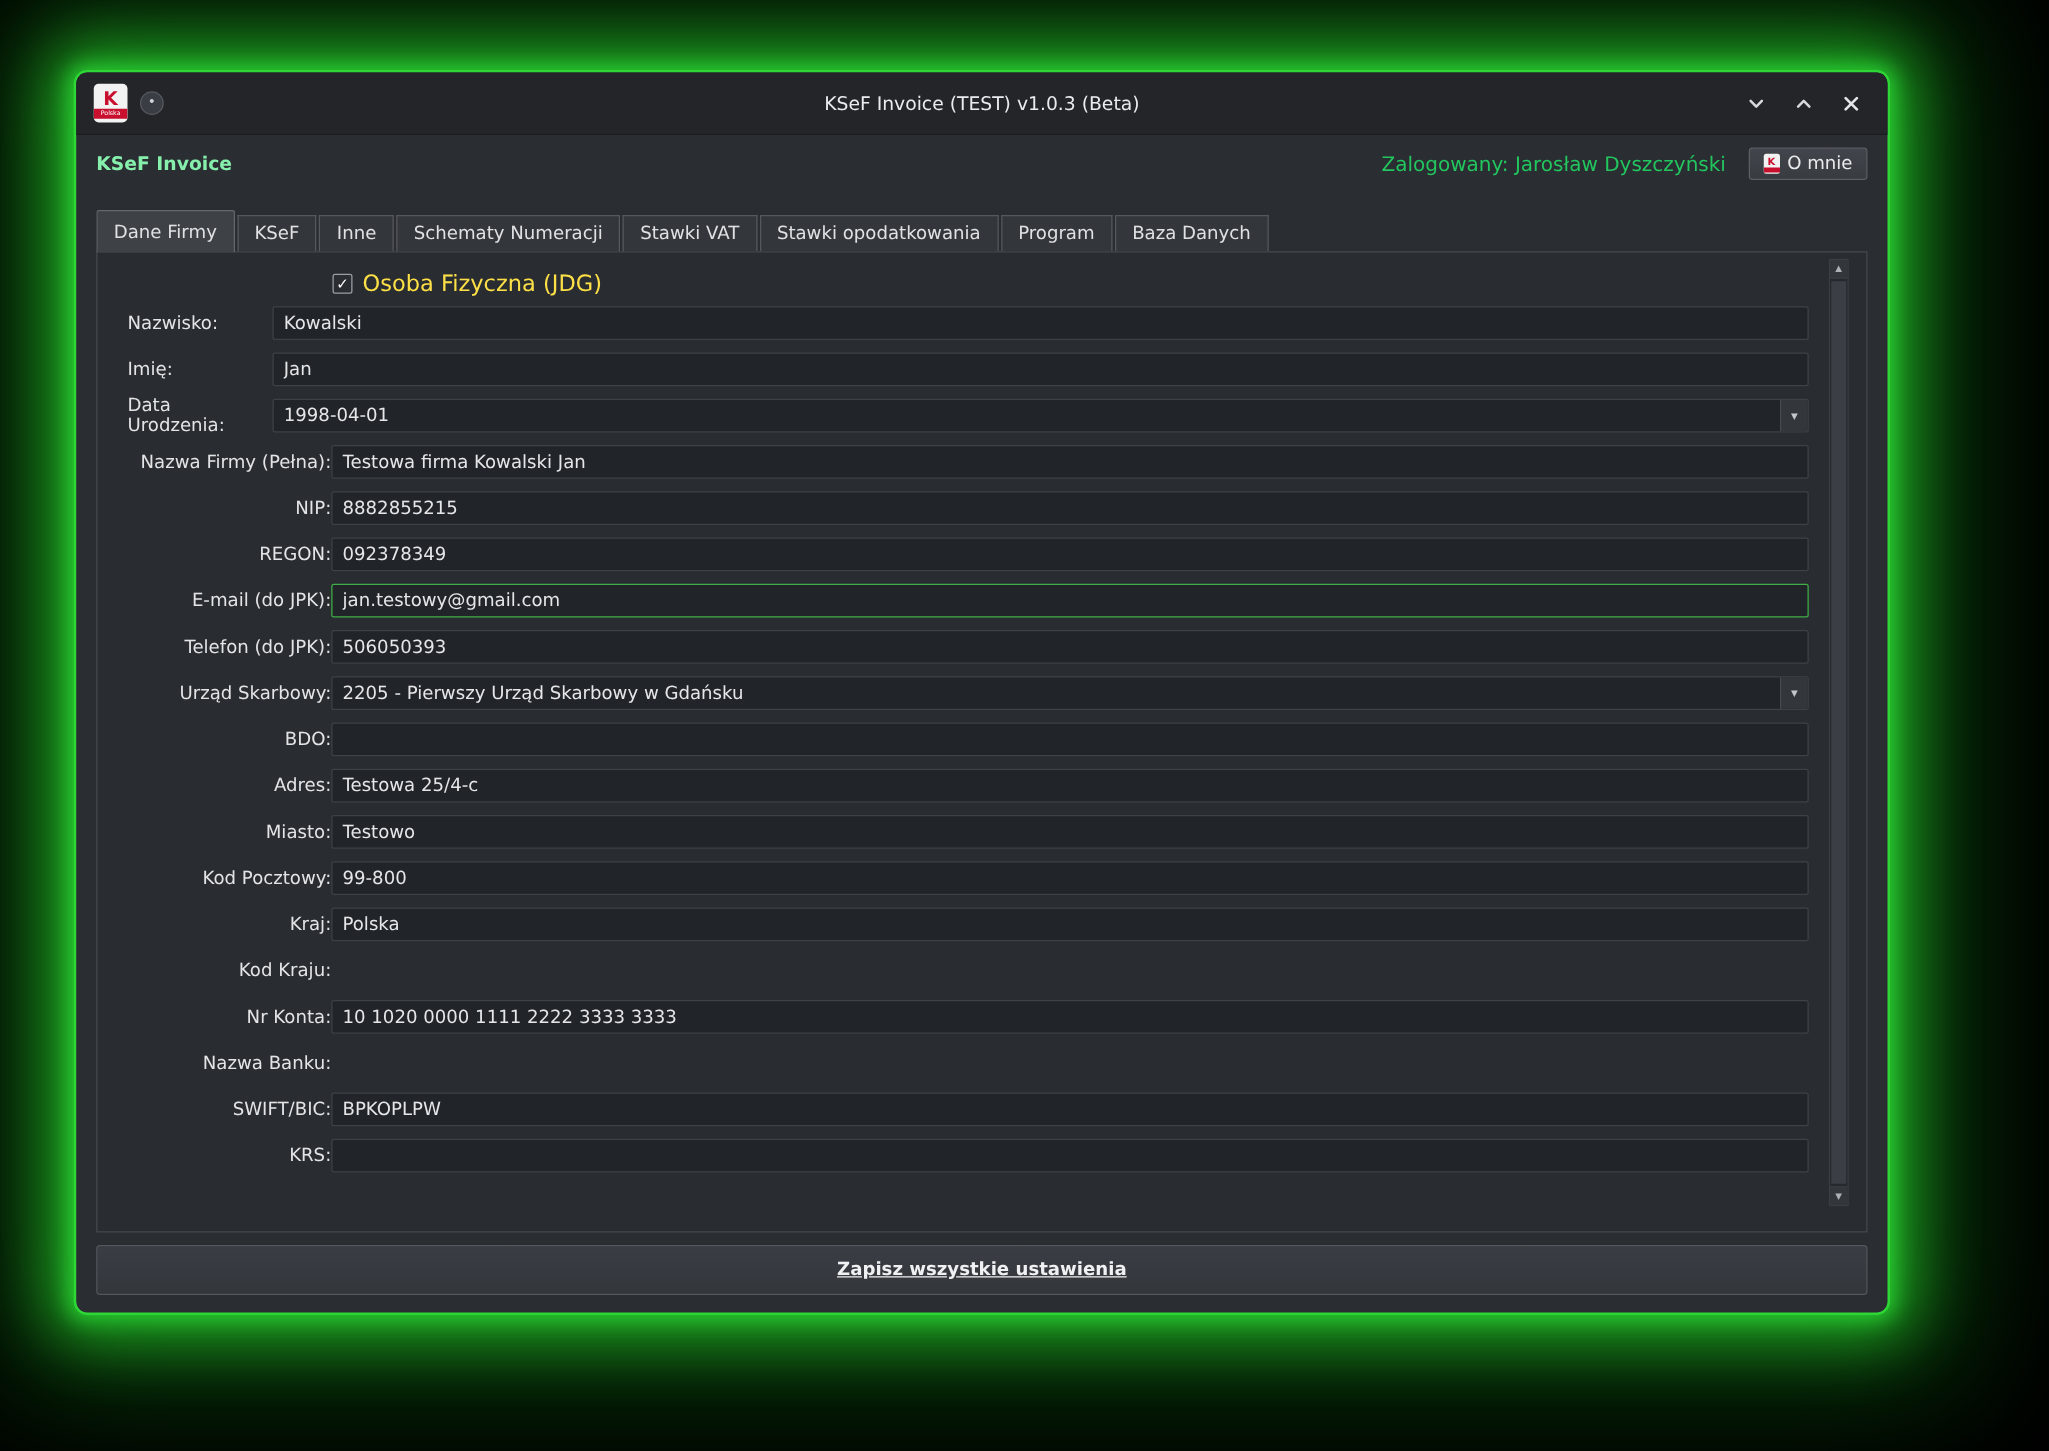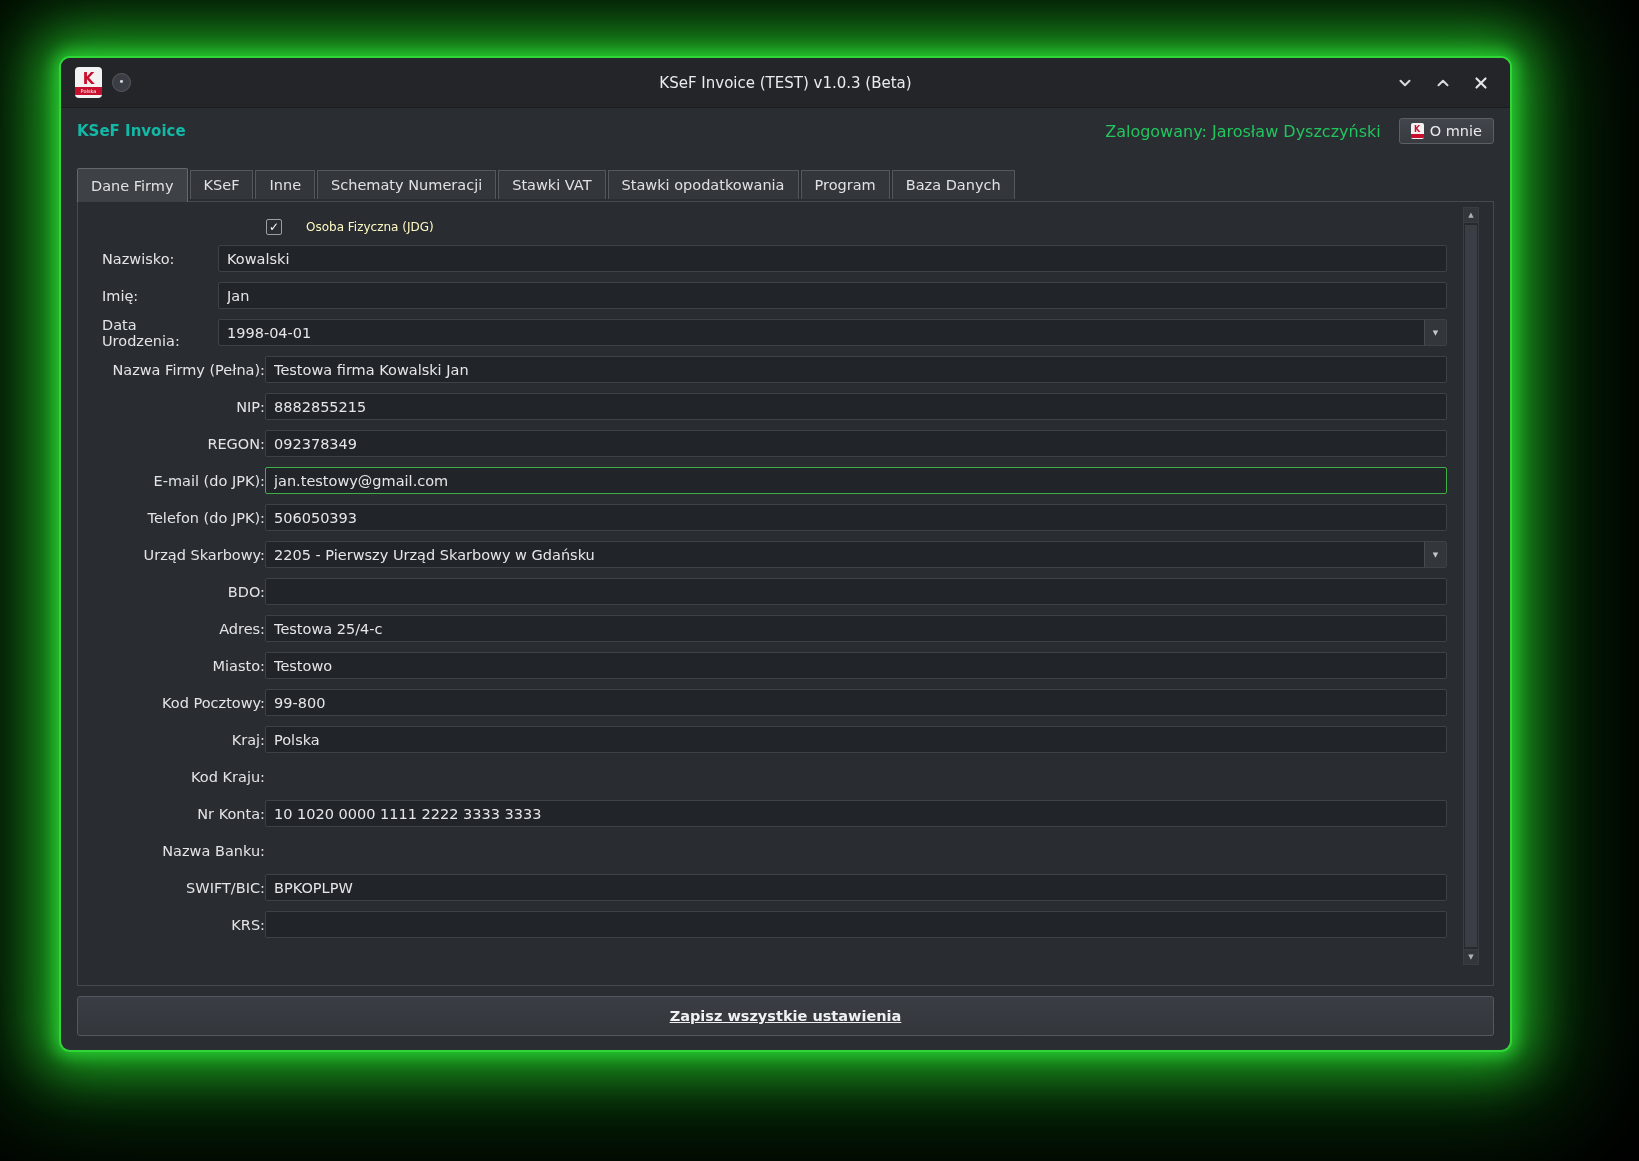--- a/index.html
+++ b/index.html
@@ -31,49 +31,49 @@
   .dot-btn{ width:19px; height:19px; border-radius:50%; background:#3a3e44;
     border:1px solid #56595f; color:#cfd2d6; font-size:11px; line-height:16px;
     text-align:center; margin-left:10px; z-index:2; cursor:pointer; }
   .win-controls{ margin-left:auto; display:flex; gap:8px; z-index:2; }
   .win-btn{ width:30px; height:30px; background:transparent; border:none;
     display:flex; align-items:center; justify-content:center; cursor:pointer; border-radius:4px; }
 
   
   .toolbar{ height:46px; flex:0 0 46px; display:flex; align-items:center;
     padding:0 16px; gap:8px; }
-  .brand{ font-weight:bold; font-size:15px; color:#14b8a6; margin-right:16px; white-space:nowrap; }
+  .brand{ font-weight:bold; font-size:15px; color:#86efac; margin-right:16px; white-space:nowrap; }
   .tb-btn{ background:linear-gradient(#42454b,#383b40); border:1px solid #5c5f65;
     border-radius:3px; color:#e8eaec; padding:5px 13px; font-size:14.5px;
     font-family:inherit; cursor:pointer; white-space:nowrap; }
   .logged{ margin-left:auto; color:#22c55e; font-size:16px; white-space:nowrap; }
   .about-btn{ background:linear-gradient(#42454b,#383b40); border:1px solid #5c5f65;
     border-radius:3px; color:#e8eaec; padding:4px 11px; font-size:14.5px;
     font-family:inherit; cursor:pointer; display:flex; align-items:center; gap:6px; margin-left:10px;}
   .mini-logo{ width:13px; height:16px; background:#f2f2f2; border-radius:2px;
     display:flex; flex-direction:column; align-items:center; justify-content:center; overflow:hidden;}
   .mini-logo .k{ color:#c8102e; font-weight:bold; font-size:8px; line-height:9px;}
   .mini-logo .band{ background:#c8102e; width:100%; height:4px; }
 
   
-  .tab-bar{ display:flex; align-items:center; margin:14px 16px 0; position:relative; z-index:2; }
+  .tab-bar{ display:flex; align-items:flex-end; margin:14px 16px 0; position:relative; z-index:2; }
   .tab{ padding:6px 13px; background:#33363b; border:1px solid #55585e; border-bottom:none;
     color:#dfe1e3; font-size:14.5px; margin-right:2px; cursor:pointer; white-space:nowrap; }
   .tab.active{ background:#3e4146; border-color:#64676d; padding-top:9px; padding-bottom:8px;
     margin-bottom:-1px; border-radius:2px 2px 0 0; }
 
   
   .panel{ flex:1 1 auto; margin:0 16px; border:1px solid #46494f; background:#292c30;
     position:relative; overflow:hidden; }
   .form-rows{ padding:0 46px 0 0; }
   .checkbox-row{ margin-top:12px; height:26px; display:flex; align-items:center; padding-left:188px; }
   .checkbox{ width:16px; height:16px; border:1px solid #9aa0a6; border-radius:2px;
     background:#2a2d32; display:flex; align-items:center; justify-content:center; cursor:pointer; }
   .checkbox .check{ color:#fff; font-size:12px; font-weight:bold; line-height:12px; }
-  .cb-label{ color:#fef9c3; font-size:12px; margin-left:24px; }
+  .cb-label{ color:#fde047; font-size:18px; margin-left:8px; }
 
   .form-row{ height:37px; display:flex; align-items:center; padding-left:24px; }
   .field-label{ color:#e2e4e6; font-size:14.5px; flex:0 0 auto; }
   .form-row.g1 .field-label{ width:116px; }
   .form-row.g2 .field-label{ width:163px;text-align:right; }
   .input-wrap{ flex:1; position:relative; display:flex; }
   .input-wrap input{ width:100%; height:27px; background:#212429; border:1px solid #3e4147;
     border-radius:2px; color:#e4e6e8; padding:0 8px; font-size:14.5px; font-family:inherit; outline:none; }
   .input-wrap.focused input{ border-color:#3fae47; }
   .combo-btn{ position:absolute; right:1px; top:1px; bottom:1px; width:22px;

